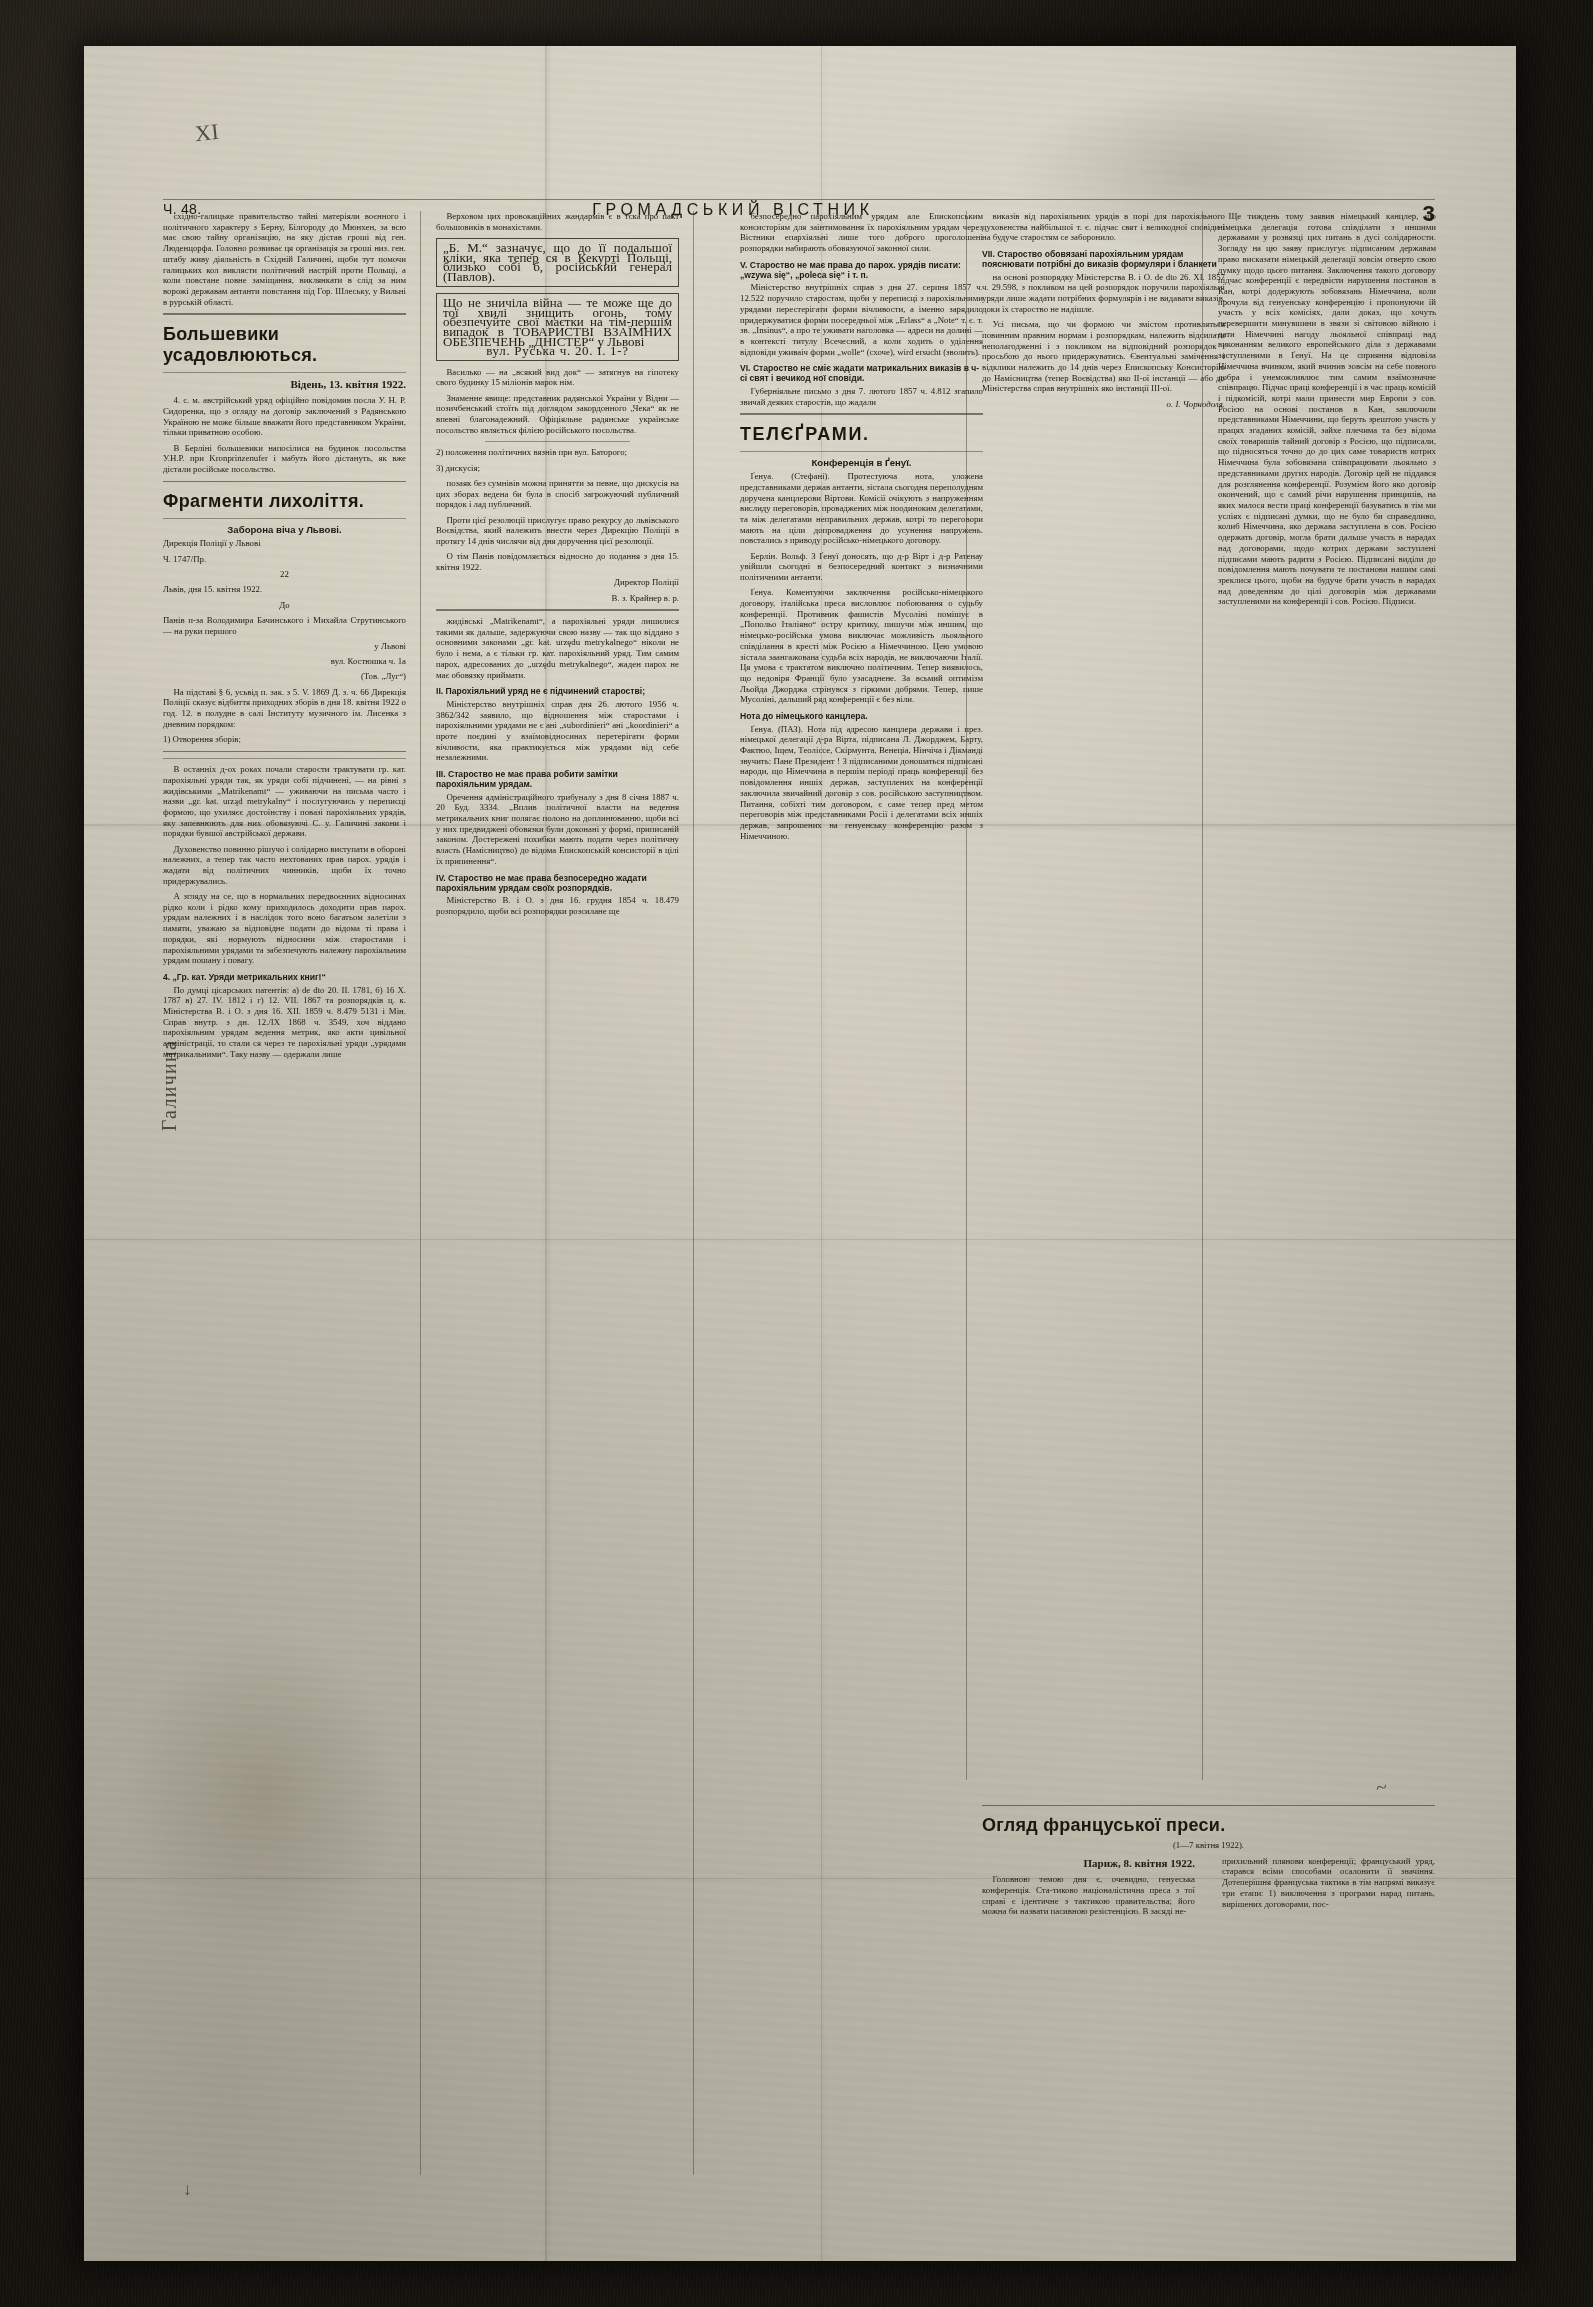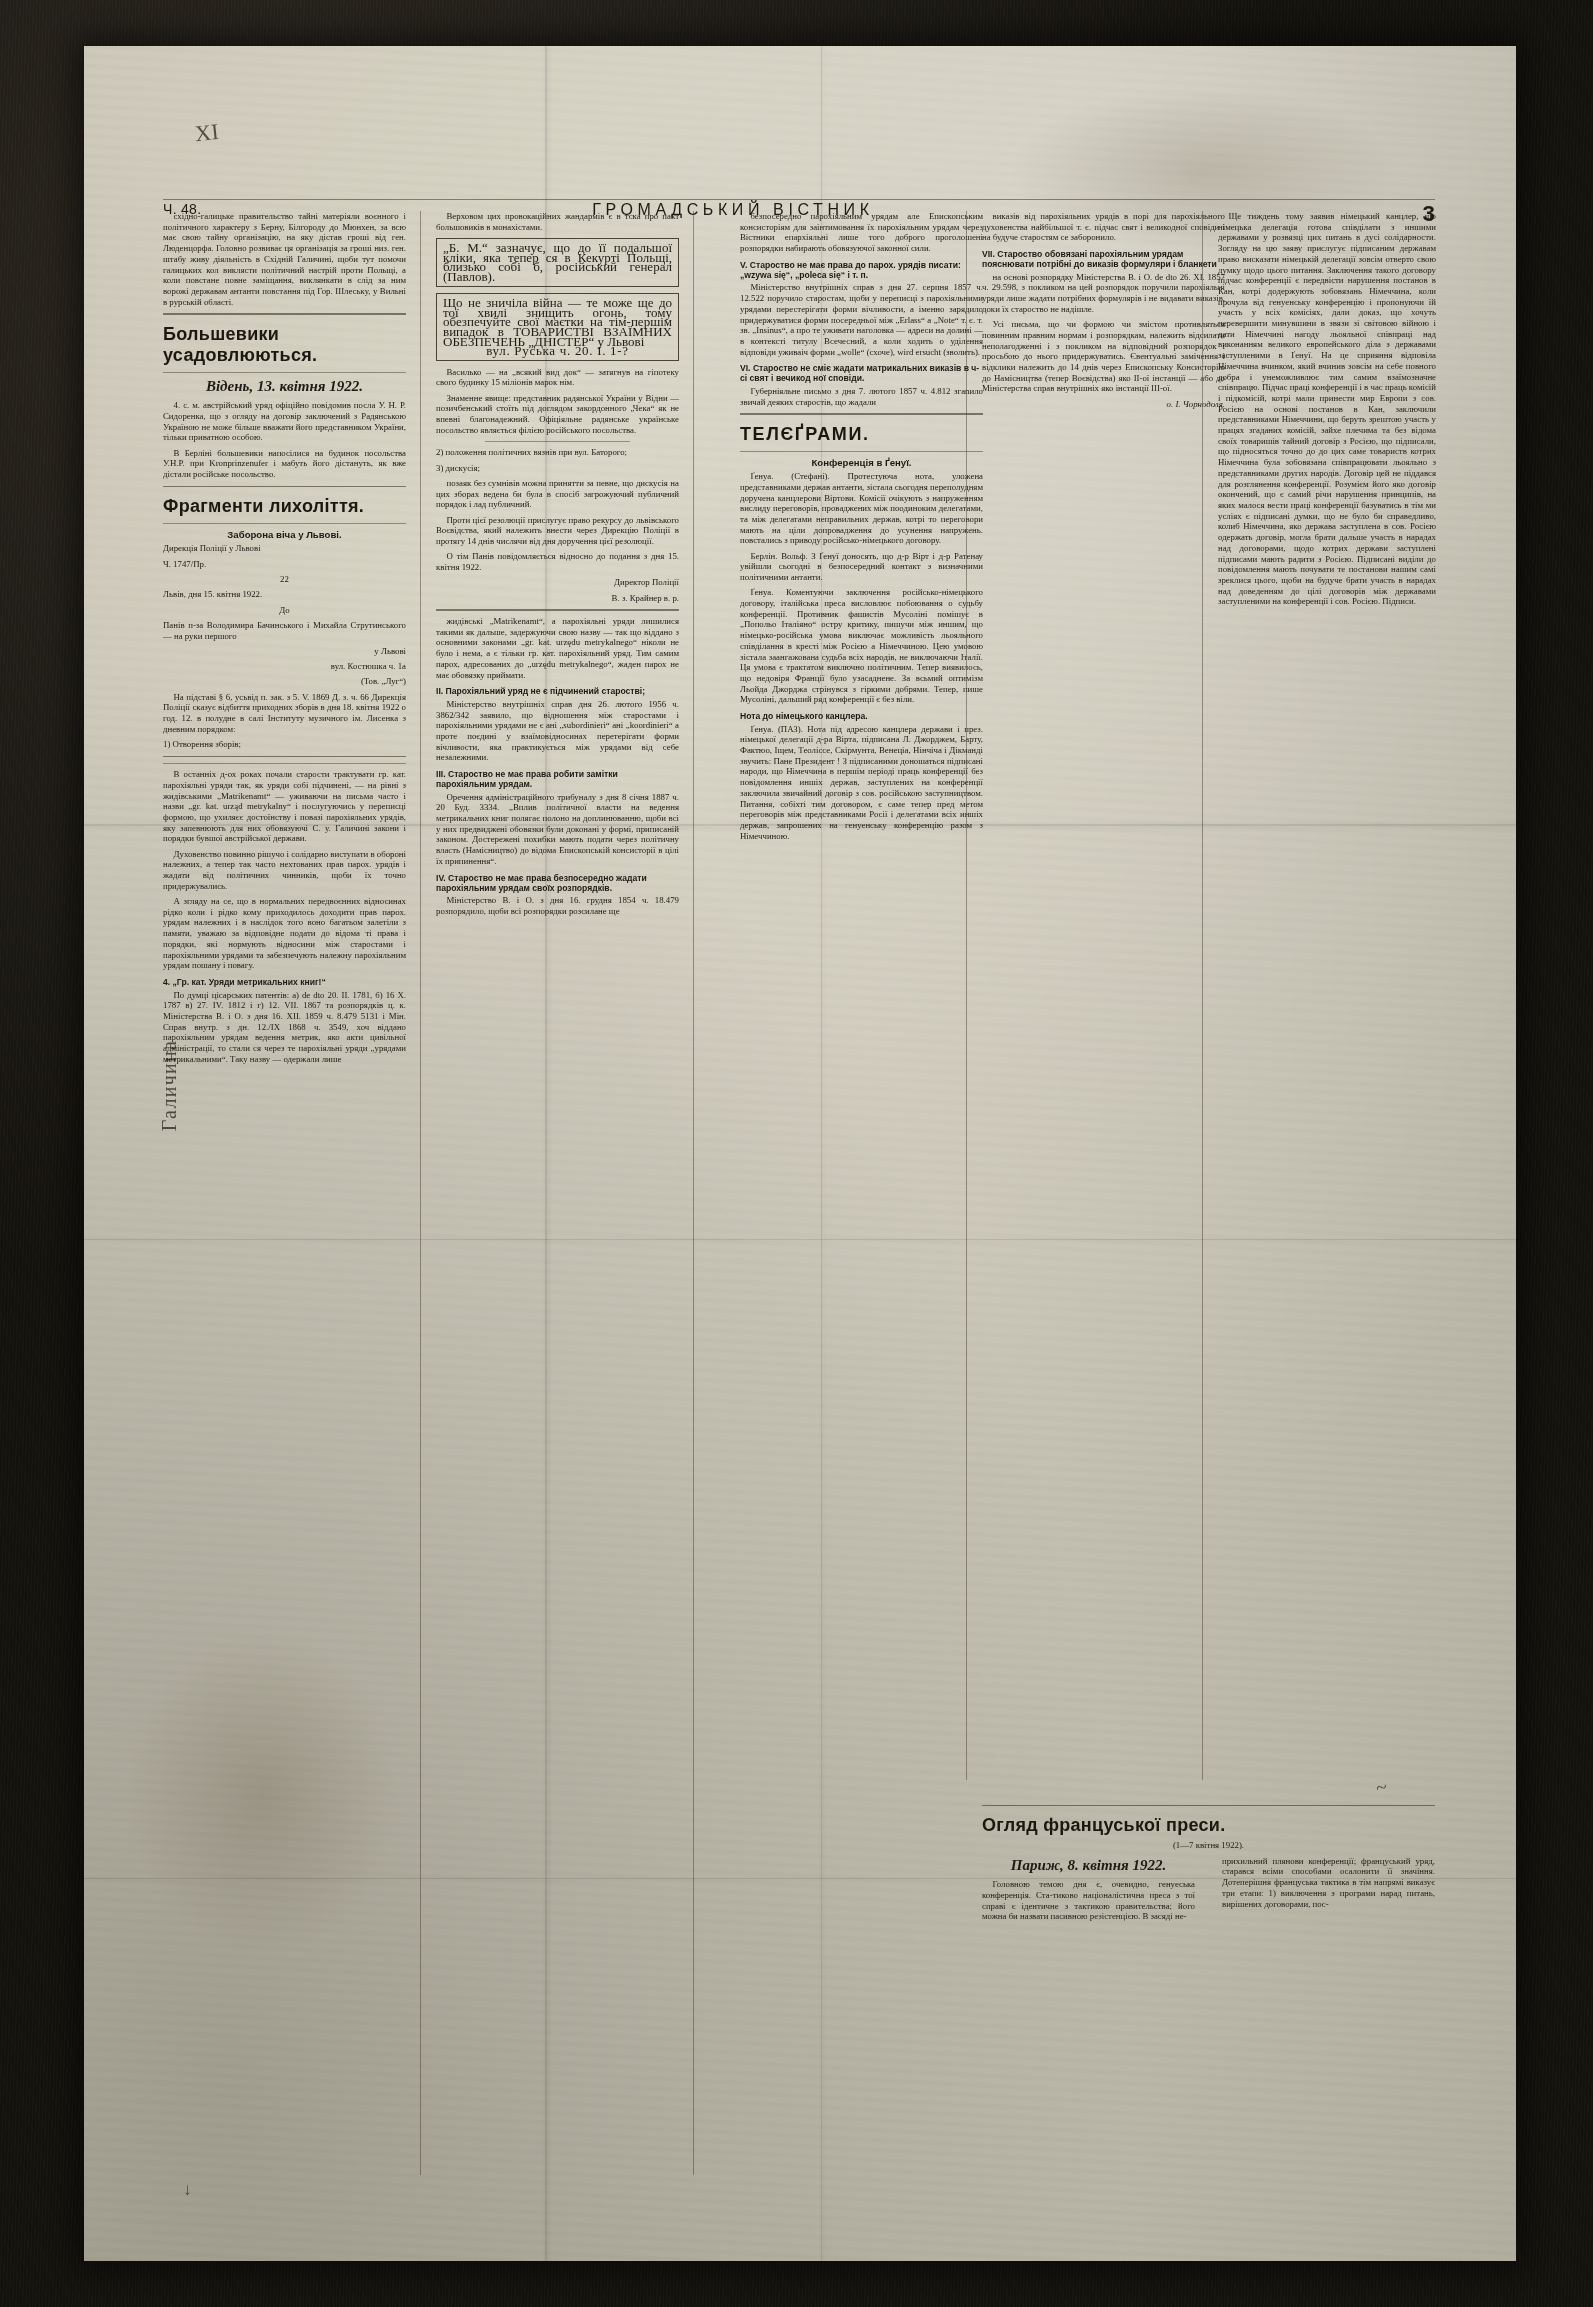--- a/index.html
+++ b/index.html
@@ -94,21 +94,21 @@
   }
   h2.head.sp{letter-spacing:1.6px}
   h3.sub{
     font-family:"Liberation Sans",sans-serif;
     font-size:9.6px;font-weight:bold;text-align:center;margin:5.3px 0 3.3px;
   }
   h4.run{
     font-family:"Liberation Sans",sans-serif;
     font-size:8.6px;font-weight:bold;margin:6px 0 2.6px;text-align:left;
   }
-  .dateline{font-style:italic;font-size:15px;text-align:center;margin:1.3px 0 5.3px;font-weight:bold}
+  .dateline{font-size:11px;text-align:right;margin:1.3px 0 5.3px;font-weight:bold}
   .hr{height:1.3px;background:#3a352b;opacity:.6;margin:6px 0 5.3px}
   .hr.thin{height:0.7px;opacity:.45}
   .hr.short{width:60%;margin-left:20%}
 
   .boxed{
     border:0.7px solid #4a4336;padding:4.6px 6px;margin:5.3px 0;
     font-size:13px;line-height:9.6px;text-align:justify;
   }
   .boxed .ct{text-align:center;font-weight:normal;letter-spacing:0.7px}
   .stain{position:absolute;border-radius:50%;pointer-events:none;

